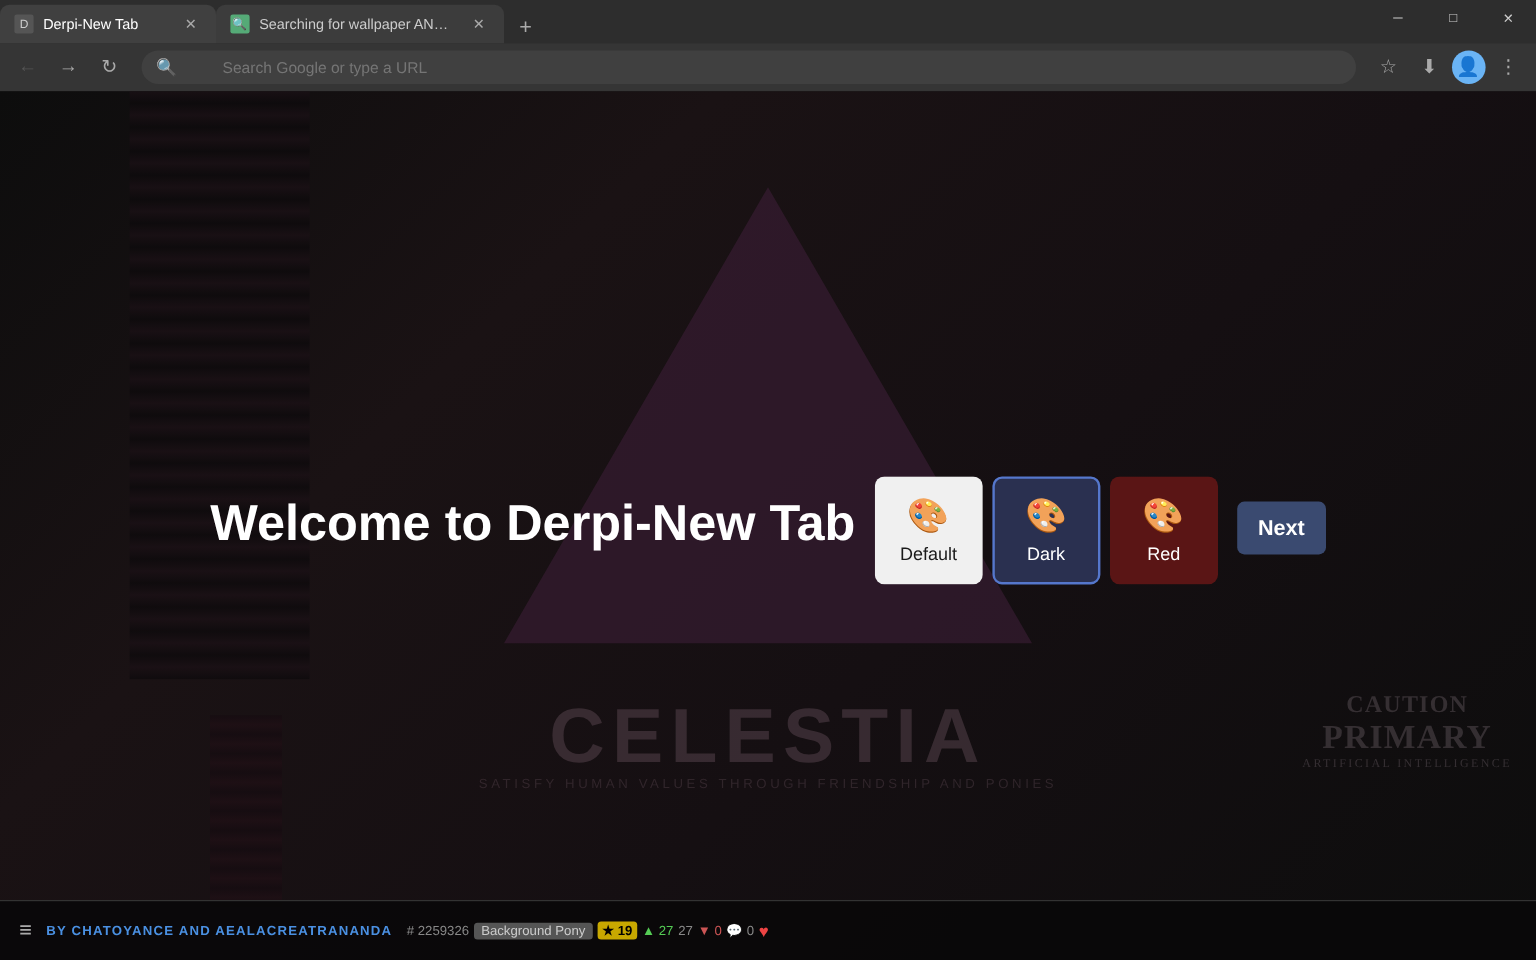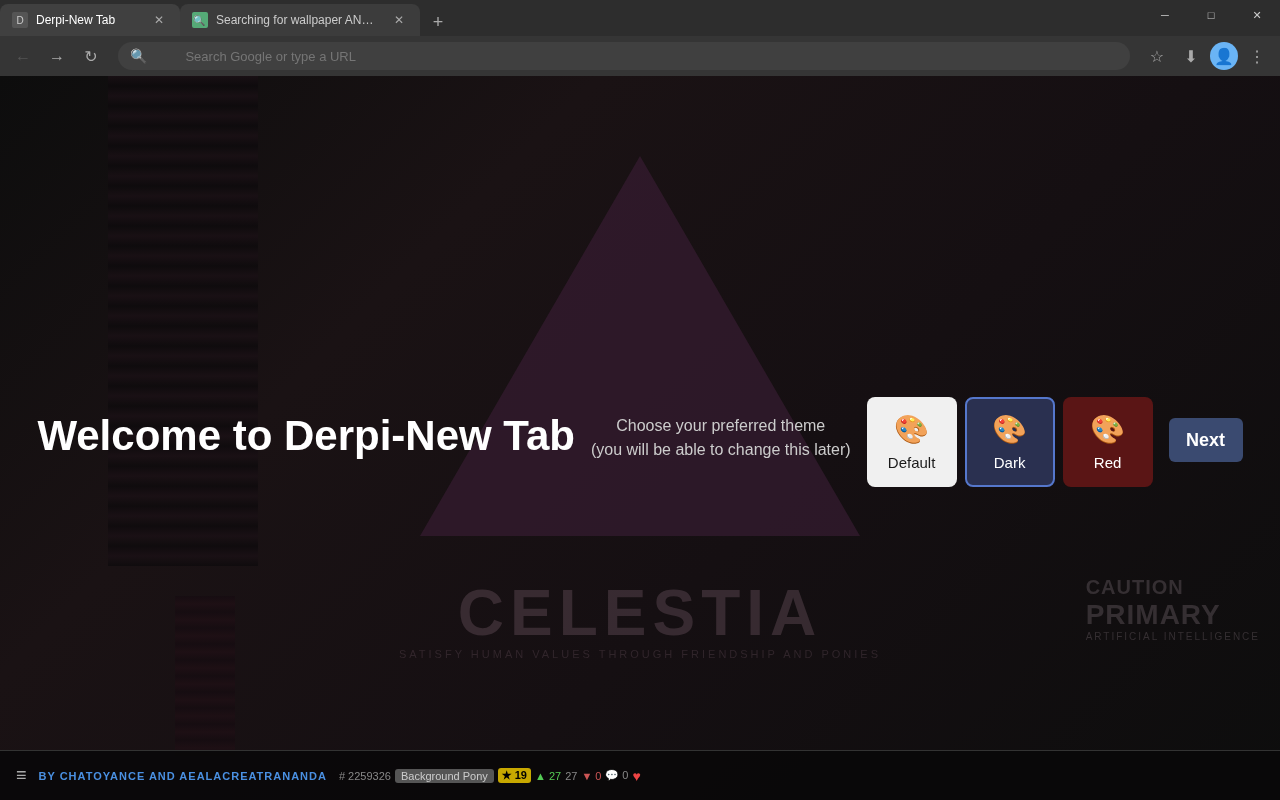--- a/index.html
+++ b/index.html
@@ -275,25 +275,26 @@
       color: rgba(90, 70, 80, 0.4);
       text-transform: uppercase;
       white-space: nowrap;
     }
 
     
     .right-caution {
       position: absolute;
       right: 20px;
       top: 500px;
-      text-align: left;
+      text-align: center;
       color: rgba(90, 80, 85, 0.5);
       font-size: 13px;
       letter-spacing: 1px;
       text-transform: uppercase;
+      font-family: Liberation Serif, serif;
     }
 
     
     .dialog-overlay {
       position: absolute;
       inset: 0;
       display: flex;
       align-items: center;
       justify-content: center;
       flex-direction: column;
@@ -515,24 +516,20 @@
       <div style="font-size:20px;font-weight:700;">CAUTION</div>
       <div style="font-size:28px;font-weight:900;">PRIMARY</div>
       <div style="font-size:10px;letter-spacing:2px;">ARTIFICIAL INTELLIGENCE</div>
     </div>
 
     <div class="dialog-overlay">
       <div class="dialog-content">
 
         <h1 class="dialog-title">Welcome to Derpi-New Tab</h1>
 
-        <div class="dialog-subtitle">
-          <span>Choose your preferred theme</span>
-          <span>(you will be able to change this later)</span>
-        </div>
 
         <div class="theme-buttons">
 
           <div class="theme-btn default">
             <span class="palette-icon">🎨</span>
             <span>Default</span>
           </div>
 
           <div class="theme-btn dark">
             <span class="palette-icon">🎨</span>

